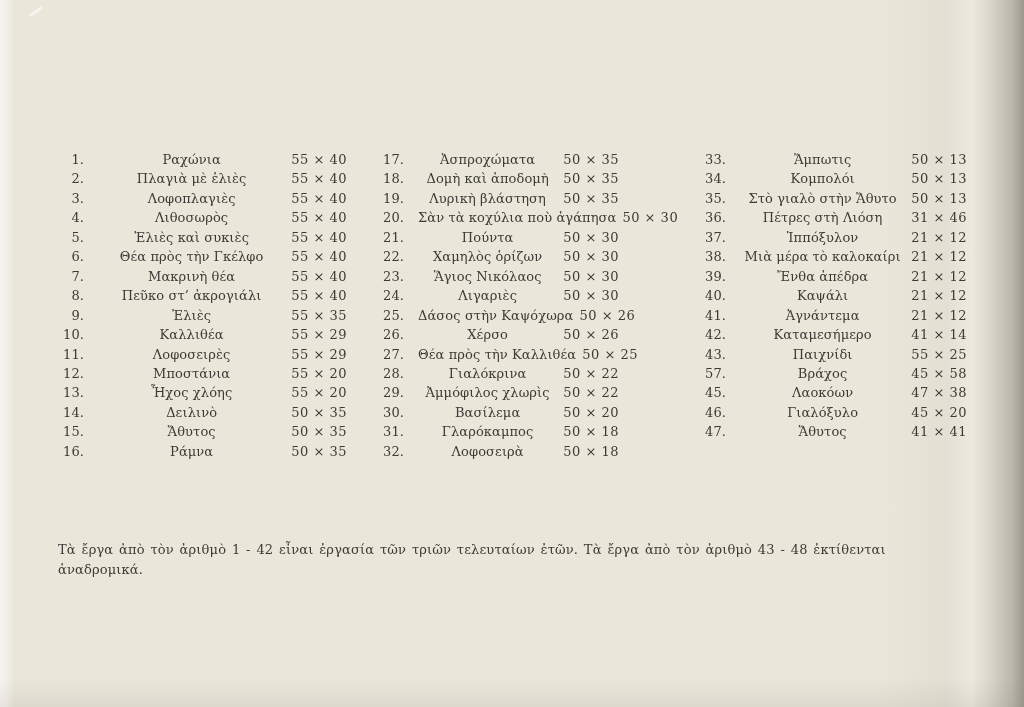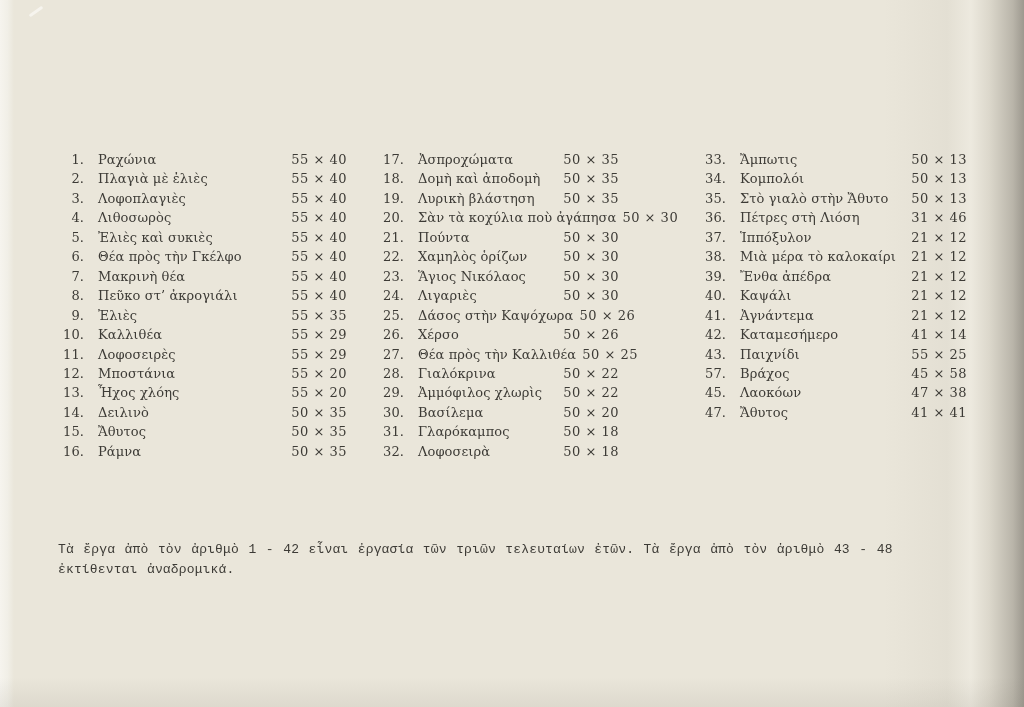--- a/index.html
+++ b/index.html
@@ -44,27 +44,26 @@
   .catalog-col {
     position: absolute; top: 150px;
     font-size: 13px; line-height: 19.45px;
     letter-spacing: 0.1px;
   }
   #col-1 { left: 58px;  width: 289px; }
   #col-2 { left: 378px; width: 241px; }
   #col-3 { left: 700px; width: 267px; }
   .entry { display: flex; align-items: baseline; white-space: nowrap; }
   .entry .num   { width: 26px; text-align: right; flex: 0 0 26px; }
-  .entry .title { margin-left: 14px; flex: 1 1 auto; overflow: visible; }
+  .entry .title { margin-left: 14px; flex: 1 1 auto; overflow: visible; text-align: center; }
   .entry .dims  { margin-left: 6px; flex: 0 0 auto; text-align: right; letter-spacing: 0.5px; }
   #footnote {
     position: absolute; left: 58px; top: 527px; width: 880px;
     font-size: 13px; line-height: 20px; letter-spacing: 0.15px;
     word-spacing: 1.5px;
-    font-family: Liberation Mono, monospace;
   }
 </style>
 </head>
 <body>
 
 <div id="scan-page">
   <div id="left-edge"></div>
   <div id="right-edge"></div>
   <div id="bottom-edge"></div>
   <div id="scratch"></div>
@@ -293,20 +292,25 @@
         <span class="num">57.</span>
         <span class="title">Βράχος</span>
         <span class="dims">45 × 58</span>
       </div>
       <div class="entry">
         <span class="num">45.</span>
         <span class="title">Λαοκόων</span>
         <span class="dims">47 × 38</span>
       </div>
       <div class="entry">
+        <span class="num">46.</span>
+        <span class="title">Γιαλόξυλο</span>
+        <span class="dims">45 × 20</span>
+      </div>
+      <div class="entry">
         <span class="num">47.</span>
         <span class="title">Ἄθυτος</span>
         <span class="dims">41 × 41</span>
       </div>
     </div>
 
   <p id="footnote">Τὰ ἔργα ἀπὸ τὸν ἀριθμὸ 1 - 42 εἶναι ἐργασία τῶν τριῶν τελευταίων ἐτῶν. Τὰ ἔργα ἀπὸ τὸν ἀριθμὸ 43 - 48 ἐκτίθενται ἀναδρομικά.</p>
 </div>
 
 </body></html>

